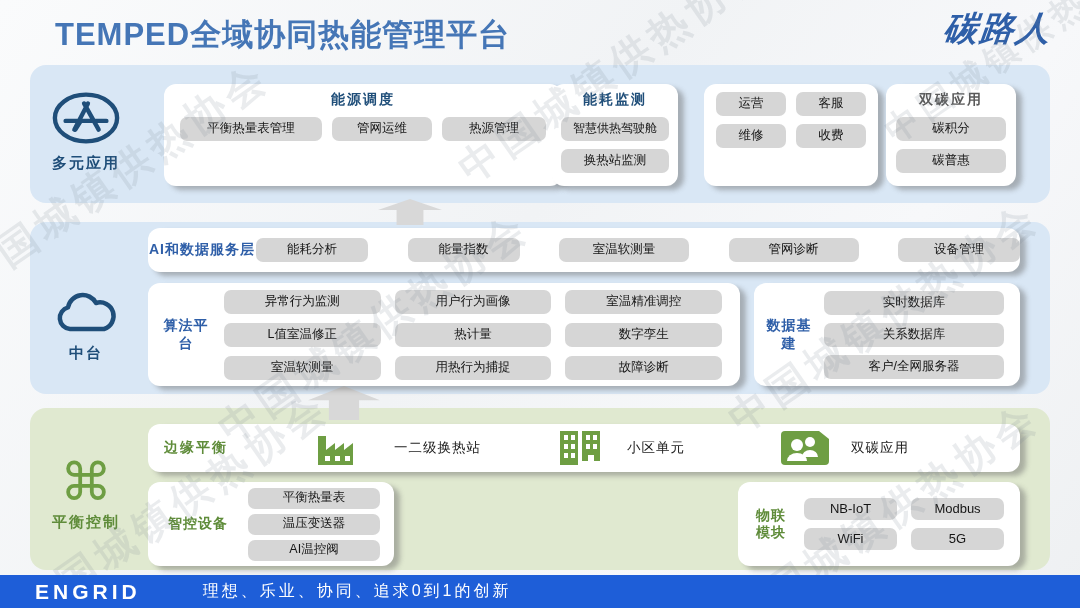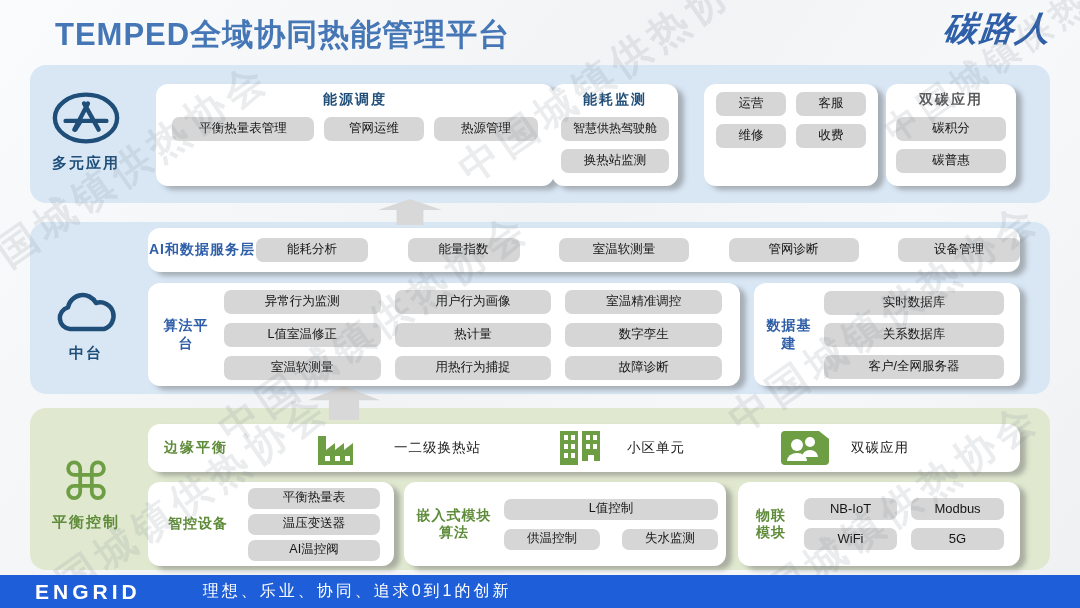--- a/index.html
+++ b/index.html
@@ -79,21 +79,21 @@
       <path d="M51 39 H17 a11 11 0 0 1 -2 -21.6 A15 15 0 0 1 43 13 a11.5 11.5 0 0 1 8 26 z" fill="none" stroke="#1f4e79" stroke-width="4.5" stroke-linejoin="round"></path>
     </svg>
     <div class="side-label blue-t">中台</div>
   </div>
 
   <div class="side" style="left:30px;top:455px">
     <div class="cmd-glyph">⌘</div>
     <div class="side-label green-t">平衡控制</div>
   </div>
 
-  <div class="card" style="left:156px;top:84px;width:398px;height:102px">
+  <div class="card" style="left:164px;top:84px;width:398px;height:102px">
     <div class="ctitle">能源调度</div>
     <div class="row" style="margin:8px 16px 0">
       <div class="gbtn" style="width:142px">平衡热量表管理</div>
       <div class="gbtn" style="width:100px">管网运维</div>
       <div class="gbtn" style="width:104px">热源管理</div>
     </div>
     <div class="row" style="margin:8px 16px 0;justify-content:center;gap:46px">
     </div>
   </div>
 
@@ -198,32 +198,20 @@
 
   <div class="card bar" style="left:148px;top:482px;width:246px;height:84px">
     <div class="blabel green" style="width:100px;flex:none">智控设备</div>
     <div style="flex:1;display:flex;flex-direction:column;gap:5px;margin:8px 14px 8px 0">
       <div class="gbtn" style="height:21px">平衡热量表</div>
       <div class="gbtn" style="height:21px">温压变送器</div>
       <div class="gbtn" style="height:21px">AI温控阀</div>
     </div>
   </div>
 
-  <div class="card bar" style="left:404px;top:482px;width:322px;height:84px">
-    <div class="blabel green" style="width:100px;flex:none">
-      <span style="display:inline-block;width:76px">嵌入式模块算法</span>
-    </div>
-    <div style="flex:1;display:flex;flex-direction:column;gap:9px;margin:10px 16px 10px 0;align-items:center">
-      <div class="gbtn" style="height:21px;width:200px;align-self:stretch;width:auto">L值控制</div>
-      <div style="display:flex;gap:22px;width:100%;justify-content:center">
-        <div class="gbtn" style="height:21px;width:96px">供温控制</div>
-        <div class="gbtn" style="height:21px;width:96px">失水监测</div>
-      </div>
-    </div>
-  </div>
 
   <div class="card bar" style="left:738px;top:482px;width:282px;height:84px">
     <div class="blabel green" style="width:66px;flex:none">
       <span style="display:inline-block;width:32px">物联模块</span>
     </div>
     <div style="flex:1;display:grid;grid-template-columns:1fr 1fr;gap:8px 14px;margin:10px 16px 10px 0">
       <div class="gbtn" style="height:22px;font-size:13px">NB-IoT</div>
       <div class="gbtn" style="height:22px;font-size:13px">Modbus</div>
       <div class="gbtn" style="height:22px;font-size:13px">WiFi</div>
       <div class="gbtn" style="height:22px;font-size:13px">5G</div>

